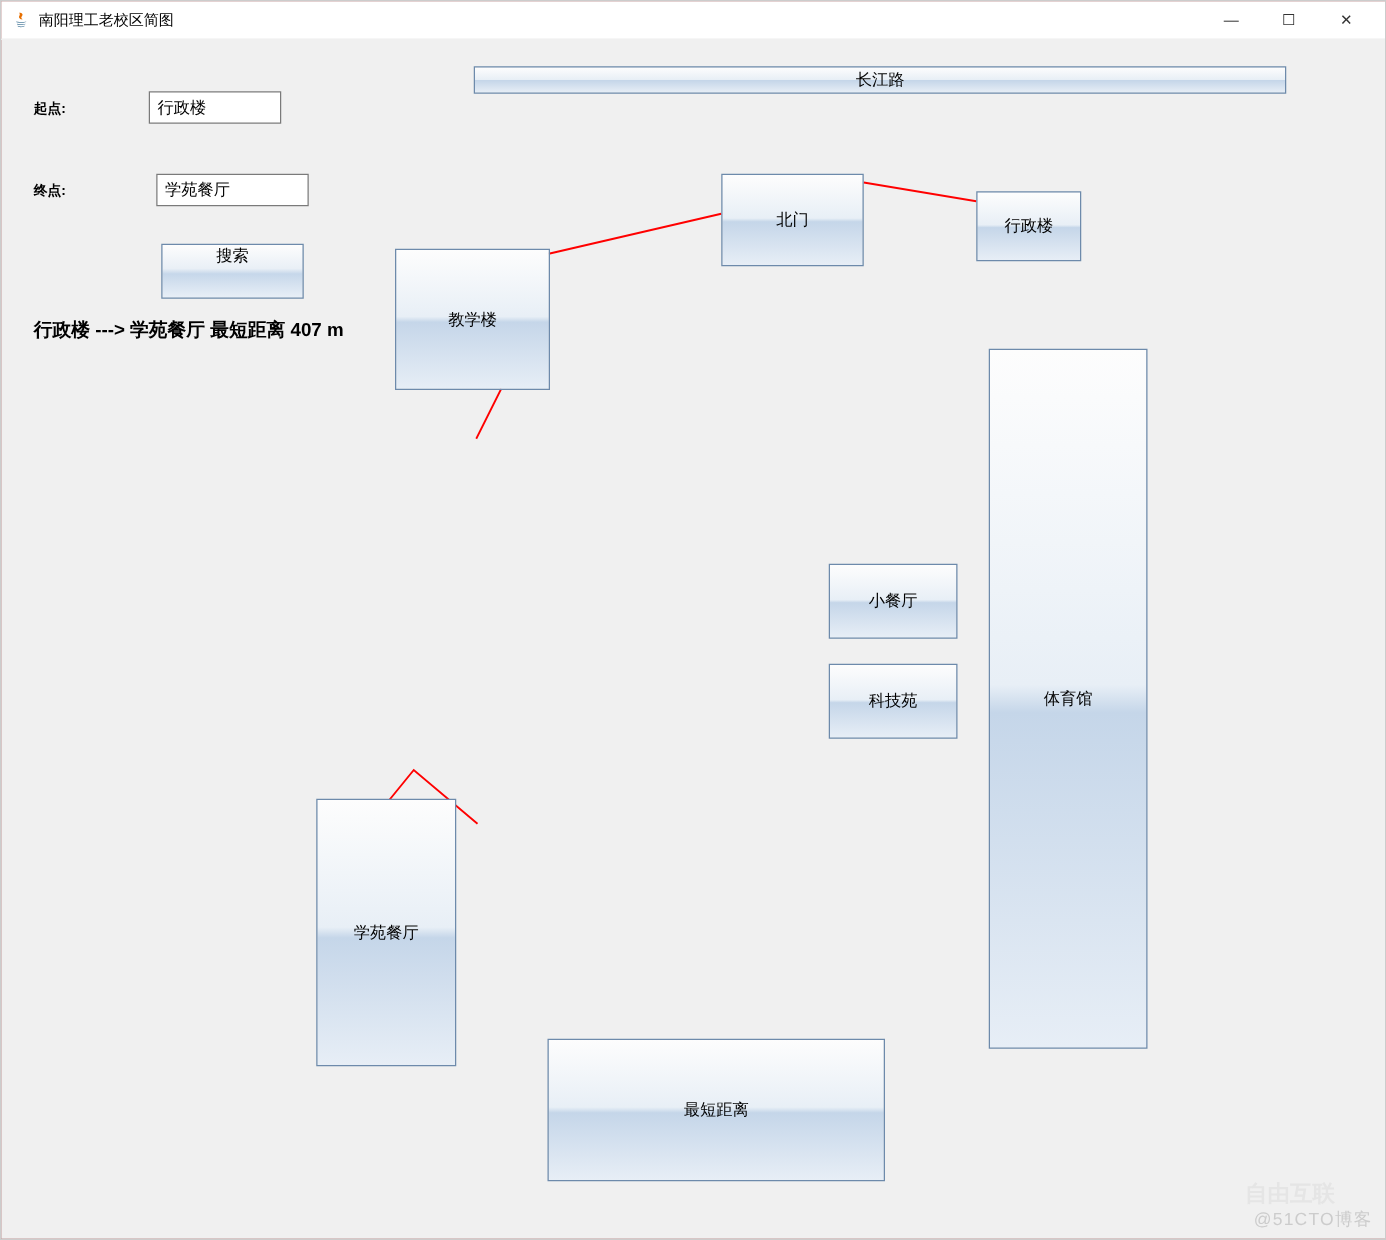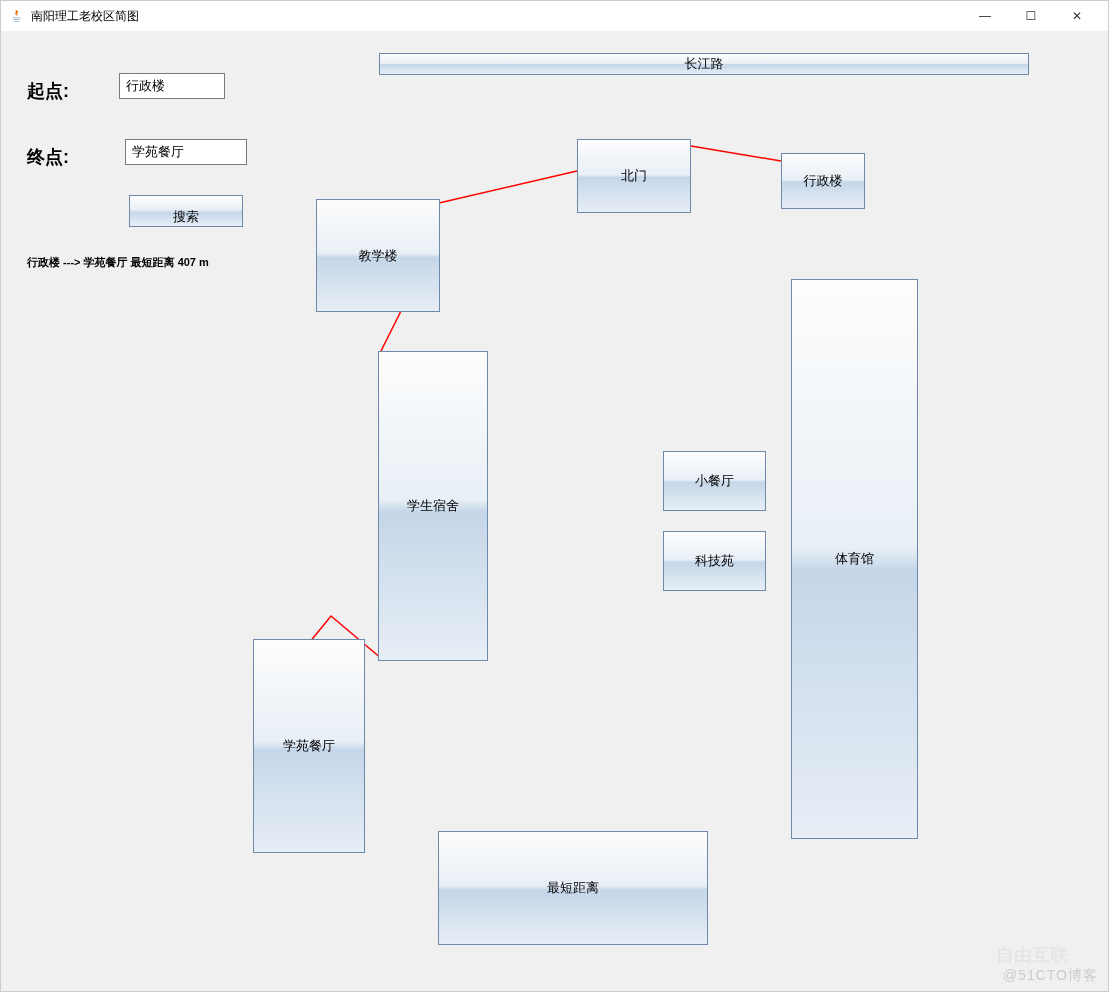--- a/index.html
+++ b/index.html
@@ -3,33 +3,33 @@
 <meta charset="utf-8">
 <style>
   html,body{margin:0;padding:0;font-family:"Microsoft YaHei","SimSun",sans-serif;font-size:12px;color:#000;}
   .window{width:1109px;height:992px;background:#7f1d1d;position:relative;box-sizing:border-box;border:1px solid #ccc;}
   .titlebar{height:30px;background:#fff;border-bottom:1px solid #e5e5e5;display:flex;align-items:center;padding:0 8px;}
   .titlebar .java-icon{width:16px;height:16px;margin-right:6px;display:inline-flex;align-items:center;justify-content:center;}
   .titlebar .title{flex:0 0 auto;color:#000;}
   .titlebar .spacer{flex:1 1 auto;}
   .win-btn{width:46px;height:30px;display:flex;align-items:center;justify-content:center;color:#333;}
   .client{position:absolute;left:0;right:0;top:30px;bottom:0;background:#f0f0f0;}
-  .lbl{position:absolute;font-size:18px;font-weight:bold;text-align:center;}
+  .lbl{position:absolute;font-size:11px;font-weight:bold;text-align:center;}
   .txt{position:absolute;border:1px solid #7a7a7a;background:#fff;padding:3px 6px;font-size:13px;box-sizing:border-box;height:26px;}
   .jbtn{
     position:absolute;
-    height:32px;
+    height:44px;
     border:1px solid #6d8aab;
     background:linear-gradient(to bottom,#fdfdfd 0%,#e9eff6 45%,#c6d7ea 55%,#e8eff7 100%);
     font-size:13px;
-    display:flex;align-items:flex-end;justify-content:center;
+    display:flex;align-items:flex-start;justify-content:center;
     box-sizing:border-box;
     cursor:pointer;
   }
-  .result{position:absolute;font-size:11px;font-weight:bold;}
+  .result{position:absolute;font-size:15px;font-weight:bold;}
   .node{
     position:absolute;
     border:1px solid #6d8aab;
     background:linear-gradient(to bottom,#fdfdfd 0%,#e8eff6 48%,#c5d6e9 52%,#e7eef6 100%);
     display:flex;align-items:center;justify-content:center;
     font-size:13px;
     box-sizing:border-box;
   }
   svg.lines{position:absolute;left:0;top:0;pointer-events:none;}
   .watermark{position:absolute;right:10px;bottom:6px;color:#ccc;font-size:14px;letter-spacing:1px;}
@@ -103,23 +103,20 @@
     </div>
 
     <div class="node" style="left:662px;top:420px;width:103px;height:60px;">
       <span>小餐厅</span>
     </div>
 
     <div class="node" style="left:790px;top:248px;width:127px;height:560px;">
       <span>体育馆</span>
     </div>
 
-    <div class="node" style="left:377px;top:320px;width:110px;height:310px;">
-      <span>学生宿舍</span>
-    </div>
 
     <div class="node" style="left:252px;top:608px;width:112px;height:214px;">
       <span>学苑餐厅</span>
     </div>
 
     <div class="node" style="left:437px;top:800px;width:270px;height:114px;">
       <span>最短距离</span>
     </div>
 
     <div class="watermark2">自由互联</div>

